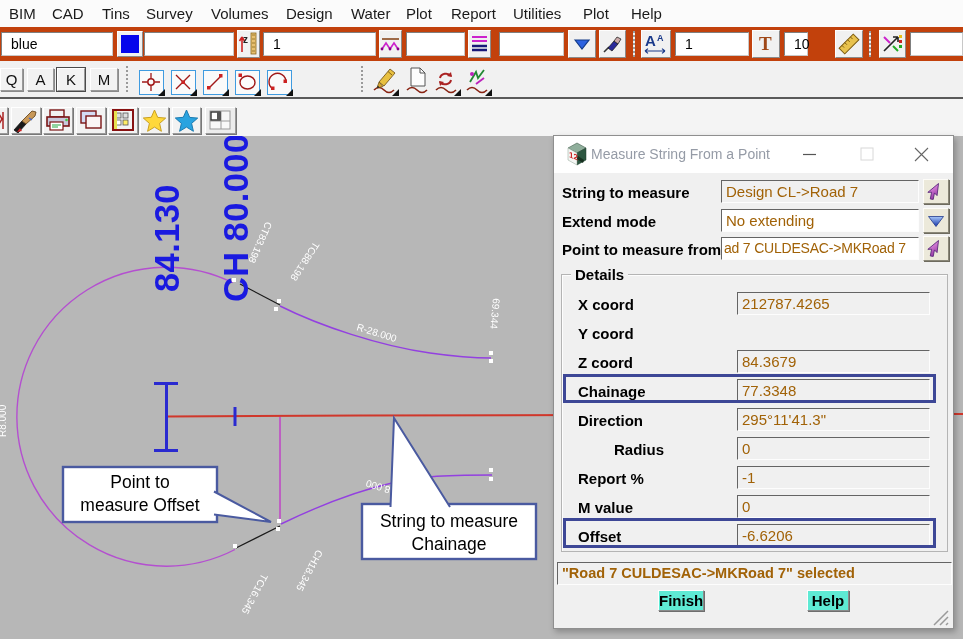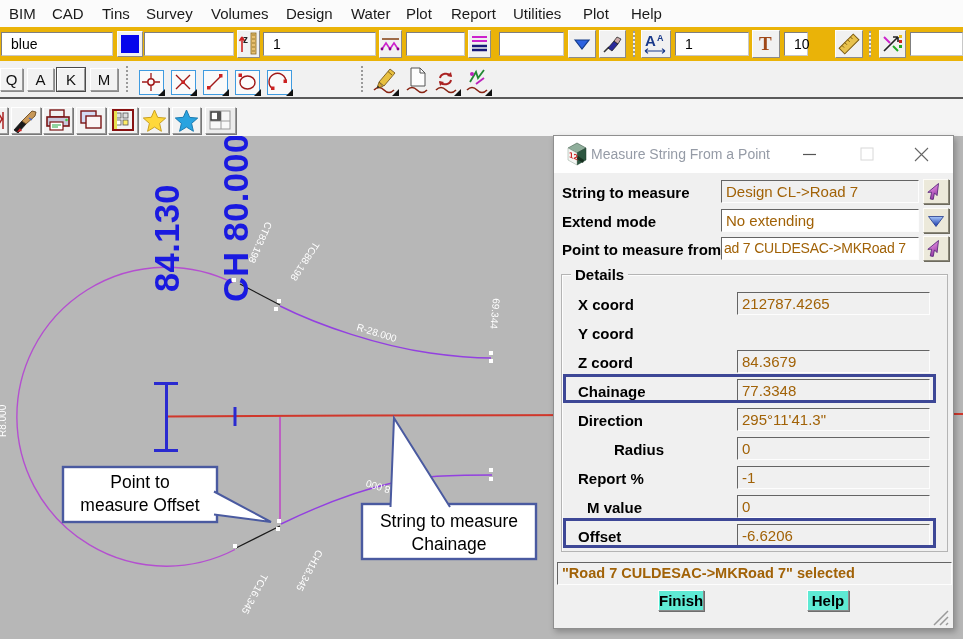--- a/index.html
+++ b/index.html
@@ -1,21 +1,21 @@
 <!DOCTYPE html>
 <html><head>
 <meta charset="utf-8">
 <style>
 * { margin:0; padding:0; box-sizing:border-box; }
 html,body { width:963px; height:639px; overflow:hidden; background:#b7b7b7;
   font-family:"Liberation Sans",sans-serif; }
 .abs { position:absolute; }
 #menubar { left:0; top:0; width:963px; height:27px; background:#fbfbfb; }
 .mi { position:absolute; top:5px; font-size:15px; color:#1a1a1a; }
-#row2 { left:0; top:27px; width:963px; height:34px; background:#eab308; }
+#row2 { left:0; top:27px; width:963px; height:34px; background:#c2410c; }
 #row3 { left:0; top:61px; width:963px; height:37px; background:#f1f1f1; border-bottom:1px solid #5a5a5a; }
 #row4 { left:0; top:98px; width:963px; height:38px; background:#f4f4f4; }
 #canvas { left:0; top:136px; width:963px; height:503px; background:#b7b7b7; }
 .tf { position:absolute; background:#fff; border:1px solid #7f7f7f;
   border-bottom-color:#c8c8c8; border-right-color:#c8c8c8;
   font-size:14px; color:#000; padding:3px 0 0 9px; height:24px; }
 .tbtn { position:absolute; background:#f1f1f1; border:1px solid #8b8b8b;
   border-top-color:#fdfdfd; border-left-color:#fdfdfd; }
 .rbtn { position:absolute; background:#f2f2f2; border:1px solid #9a9a9a;
   border-top-color:#ffffff; border-left-color:#ffffff;
@@ -418,21 +418,21 @@
   <div class="dfld" style="left:183px; top:214px; width:193px;">84.3679</div>
   <div class="dlbl" style="left:24px; top:247px;">Chainage</div>
   <div class="dfld" style="left:183px; top:243px; width:193px;">77.3348</div>
   <div class="hl" style="left:9px; top:238px; width:373px; height:29px;"></div>
   <div class="dlbl" style="left:24px; top:276px;">Direction</div>
   <div class="dfld" style="left:183px; top:272px; width:193px;">295°11'41.3"</div>
   <div class="dlbl" style="left:24px; top:305px;margin-left:36px;">Radius</div>
   <div class="dfld" style="left:183px; top:301px; width:193px;">0</div>
   <div class="dlbl" style="left:24px; top:334px;">Report %</div>
   <div class="dfld" style="left:183px; top:330px; width:193px;">-1</div>
-  <div class="dlbl" style="left:33px; top:363px;">M value</div>
+  <div class="dlbl" style="left:24px; top:363px;">M value</div>
   <div class="dfld" style="left:183px; top:359px; width:193px;">0</div>
   <div class="dlbl" style="left:24px; top:392px;">Offset</div>
   <div class="dfld" style="left:183px; top:388px; width:193px;">-6.6206</div>
   <div class="hl" style="left:9px; top:382px; width:373px; height:30px;"></div>
 
   <div class="dfld" style="left:3px; top:426px; width:395px; font-size:14.5px; font-weight:bold;">"Road 7 CULDESAC-&gt;MKRoad 7" selected</div>
 
   <div class="wbtn" style="left:104px; top:454px; width:46px;">Finish</div>
   <div class="wbtn" style="left:253px; top:454px; width:42px;">Help</div>
 

